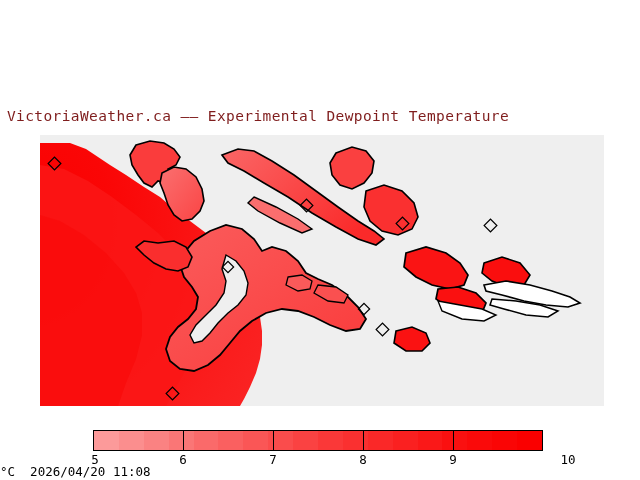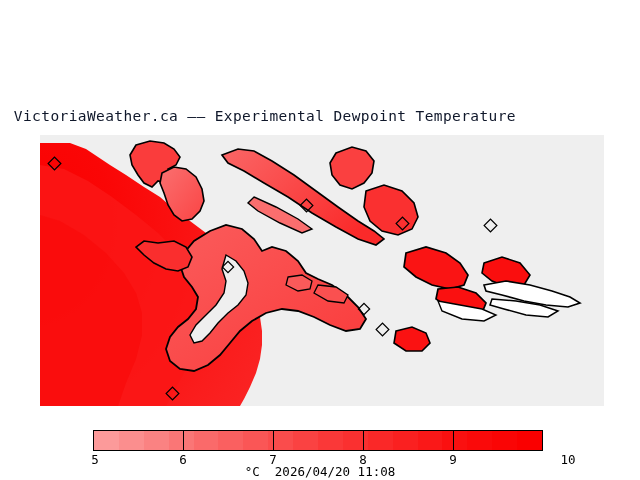--- a/index.html
+++ b/index.html
@@ -13,25 +13,25 @@
     position: relative;
     overflow: hidden;
     font-family: "DejaVu Sans Mono", "Liberation Mono", monospace;
   }
 
   #page-title {
     position: absolute;
     left: 0;
     top: 108px;
     width: 516px;
-    text-align: right;
+    text-align: center;
     font-family: "DejaVu Sans Mono", "Liberation Mono", monospace;
     font-size: 14.5px;
     letter-spacing: 0.4px;
-    color: #0f172a;
+    color: #7f1d1d;
     white-space: pre;
   }
 
   #map-panel {
     position: absolute;
     left: 40px;
     top: 135px;
     width: 564px;
     height: 271px;
     background: #efefef;
@@ -70,21 +70,21 @@
     font-size: 12.5px;
     color: #000000;
     transform: translateX(-50%);
     white-space: pre;
   }
   #colorbar-caption {
     position: absolute;
     left: 0;
     top: 464px;
     width: 640px;
-    text-align: center;
+    text-align: left;
     font-family: "DejaVu Sans Mono", "Liberation Mono", monospace;
     font-size: 12.5px;
     color: #000000;
     white-space: pre;
   }
 </style>
 </head>
 <body>
 
 <div id="page-title">VictoriaWeather.ca —— Experimental Dewpoint Temperature</div>

